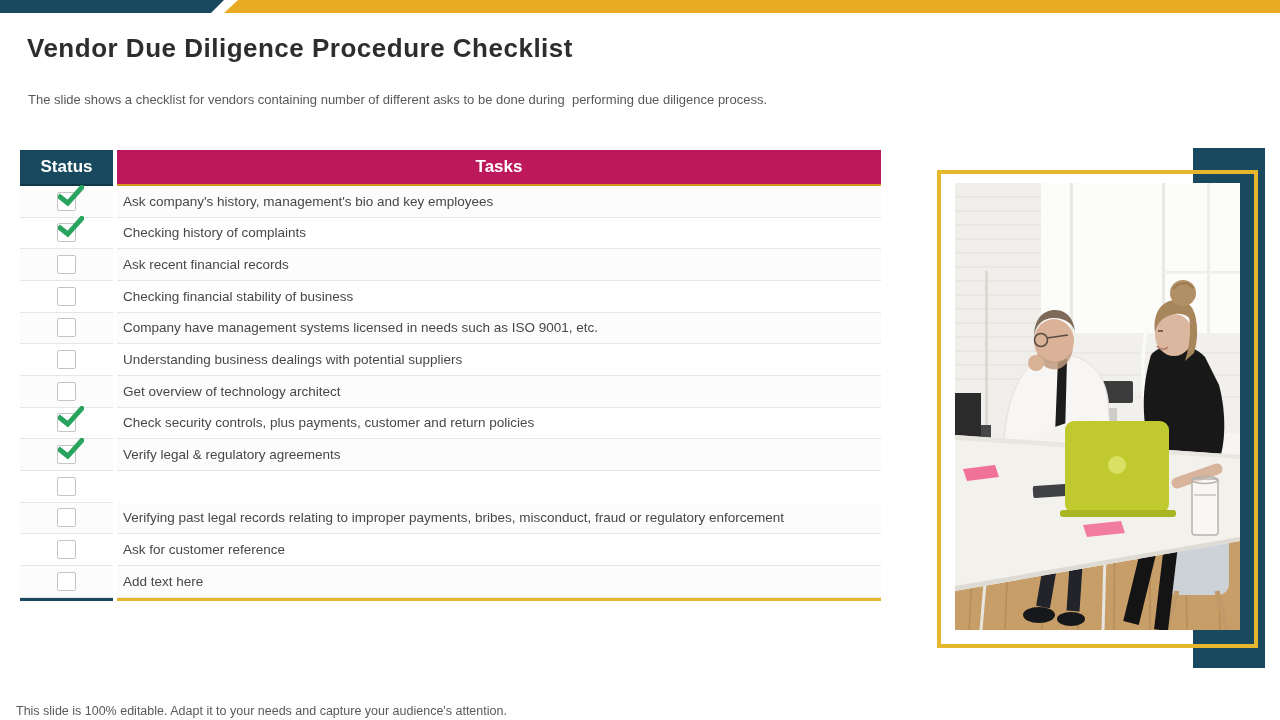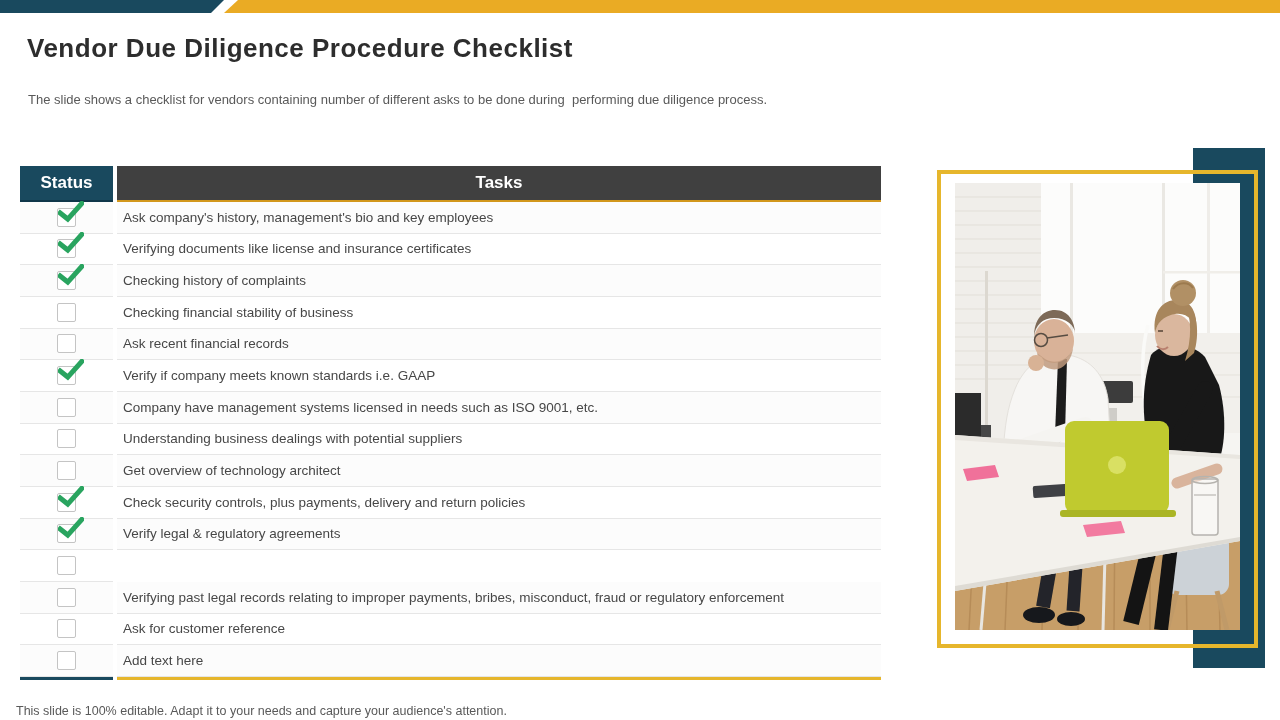--- a/index.html
+++ b/index.html
@@ -9,26 +9,26 @@
   }
   
   .bar-teal{position:absolute;left:0;top:0;width:224px;height:13px;background:#19495E;
     clip-path:polygon(0 0,100% 0,calc(100% - 13px) 100%,0 100%);}
   .bar-yellow{position:absolute;left:224px;top:0;width:1056px;height:13px;background:#EAAB24;
     clip-path:polygon(14px 0,100% 0,100% 100%,0 100%);}
   
   .title{position:absolute;left:27px;top:33px;font-size:26px;font-weight:700;color:#2d2d2d;letter-spacing:.5px;}
   .subtitle{position:absolute;left:28px;top:92px;font-size:13px;color:#595959;white-space:pre-wrap;}
   
-  .table{position:absolute;left:20px;top:150px;width:861px;margin-top:16px;}
+  .table{position:absolute;left:20px;top:150px;width:861px;}
   .thead{display:flex;gap:4px;}
   .th{height:36px;box-sizing:border-box;display:flex;align-items:center;justify-content:center;
       color:#ffffff;font-weight:700;font-size:17px;}
   .status-th{width:93px;background:#19495E;border-bottom:2px solid #10374a;}
-  .tasks-th{flex:1;background:#404040;border-bottom:2px solid #d2971c;}
+  .tasks-th{flex:1;background:#be185d;border-bottom:2px solid #d2971c;}
   .tbody{display:flex;flex-direction:column;}
   .trow{display:flex;gap:4px;height:31.66px;}
   .cell{box-sizing:border-box;background:#ffffff;border-bottom:1px solid #e6e6e6;}
   .trow:nth-child(odd) .cell{background:#fcfcfc;}
   .status-cell{width:93px;display:flex;align-items:center;justify-content:center;}
   .task-cell{flex:1;display:flex;align-items:center;padding-left:6px;}
   .task-text{font-size:13.5px;color:#474747;}
   .tfoot{display:flex;gap:4px;}
   .tfoot .fb{height:3px;}
   .fb-status{width:93px;background:#19495E;}
@@ -71,124 +71,100 @@
           <svg class="check" viewBox="0 0 24 20">
             <path d="M2 11 L9 16.5 L22 2"></path>
           </svg>
         </span>
       </div>
       <div class="cell task-cell">
         <span class="task-text">Ask company's history, management's bio and key employees</span>
       </div>
     </div>
 
+
     <div class="trow checked">
       <div class="cell status-cell">
         <span class="checkbox">
           <svg class="check" viewBox="0 0 24 20">
             <path d="M2 11 L9 16.5 L22 2"></path>
           </svg>
         </span>
       </div>
       <div class="cell task-cell">
-        <span class="task-text">Verifying documents like license and insurance certificates</span>
+        <span class="task-text">Checking history of complaints</span>
+      </div>
+    </div>
+
+    <div class="trow">
+      <div class="cell status-cell">
+        <span class="checkbox">
+          
+        </span>
+      </div>
+      <div class="cell task-cell">
+        <span class="task-text">Ask recent financial records</span>
+      </div>
+    </div>
+
+    <div class="trow">
+      <div class="cell status-cell">
+        <span class="checkbox">
+          
+        </span>
+      </div>
+      <div class="cell task-cell">
+        <span class="task-text">Checking financial stability of business</span>
+      </div>
+    </div>
+
+
+    <div class="trow">
+      <div class="cell status-cell">
+        <span class="checkbox">
+          
+        </span>
+      </div>
+      <div class="cell task-cell">
+        <span class="task-text">Company have management systems licensed in needs such as ISO 9001, etc.</span>
+      </div>
+    </div>
+
+    <div class="trow">
+      <div class="cell status-cell">
+        <span class="checkbox">
+          
+        </span>
+      </div>
+      <div class="cell task-cell">
+        <span class="task-text">Understanding business dealings with potential suppliers</span>
+      </div>
+    </div>
+
+    <div class="trow">
+      <div class="cell status-cell">
+        <span class="checkbox">
+          
+        </span>
+      </div>
+      <div class="cell task-cell">
+        <span class="task-text">Get overview of technology architect</span>
       </div>
     </div>
 
     <div class="trow checked">
       <div class="cell status-cell">
         <span class="checkbox">
           <svg class="check" viewBox="0 0 24 20">
             <path d="M2 11 L9 16.5 L22 2"></path>
           </svg>
         </span>
       </div>
       <div class="cell task-cell">
-        <span class="task-text">Checking history of complaints</span>
-      </div>
-    </div>
-
-    <div class="trow">
-      <div class="cell status-cell">
-        <span class="checkbox">
-          
-        </span>
-      </div>
-      <div class="cell task-cell">
-        <span class="task-text">Checking financial stability of business</span>
-      </div>
-    </div>
-
-    <div class="trow">
-      <div class="cell status-cell">
-        <span class="checkbox">
-          
-        </span>
-      </div>
-      <div class="cell task-cell">
-        <span class="task-text">Ask recent financial records</span>
-      </div>
-    </div>
-
-    <div class="trow checked">
-      <div class="cell status-cell">
-        <span class="checkbox">
-          <svg class="check" viewBox="0 0 24 20">
-            <path d="M2 11 L9 16.5 L22 2"></path>
-          </svg>
-        </span>
-      </div>
-      <div class="cell task-cell">
-        <span class="task-text">Verify if company meets known standards i.e. GAAP</span>
-      </div>
-    </div>
-
-    <div class="trow">
-      <div class="cell status-cell">
-        <span class="checkbox">
-          
-        </span>
-      </div>
-      <div class="cell task-cell">
-        <span class="task-text">Company have management systems licensed in needs such as ISO 9001, etc.</span>
-      </div>
-    </div>
-
-    <div class="trow">
-      <div class="cell status-cell">
-        <span class="checkbox">
-          
-        </span>
-      </div>
-      <div class="cell task-cell">
-        <span class="task-text">Understanding business dealings with potential suppliers</span>
-      </div>
-    </div>
-
-    <div class="trow">
-      <div class="cell status-cell">
-        <span class="checkbox">
-          
-        </span>
-      </div>
-      <div class="cell task-cell">
-        <span class="task-text">Get overview of technology architect</span>
-      </div>
-    </div>
-
-    <div class="trow checked">
-      <div class="cell status-cell">
-        <span class="checkbox">
-          <svg class="check" viewBox="0 0 24 20">
-            <path d="M2 11 L9 16.5 L22 2"></path>
-          </svg>
-        </span>
-      </div>
-      <div class="cell task-cell">
-        <span class="task-text">Check security controls, plus payments, delivery and return policies</span>
+        <span class="task-text">Check security controls, plus payments, customer and return policies</span>
       </div>
     </div>
 
     <div class="trow checked">
       <div class="cell status-cell">
         <span class="checkbox">
           <svg class="check" viewBox="0 0 24 20">
             <path d="M2 11 L9 16.5 L22 2"></path>
           </svg>
         </span>

